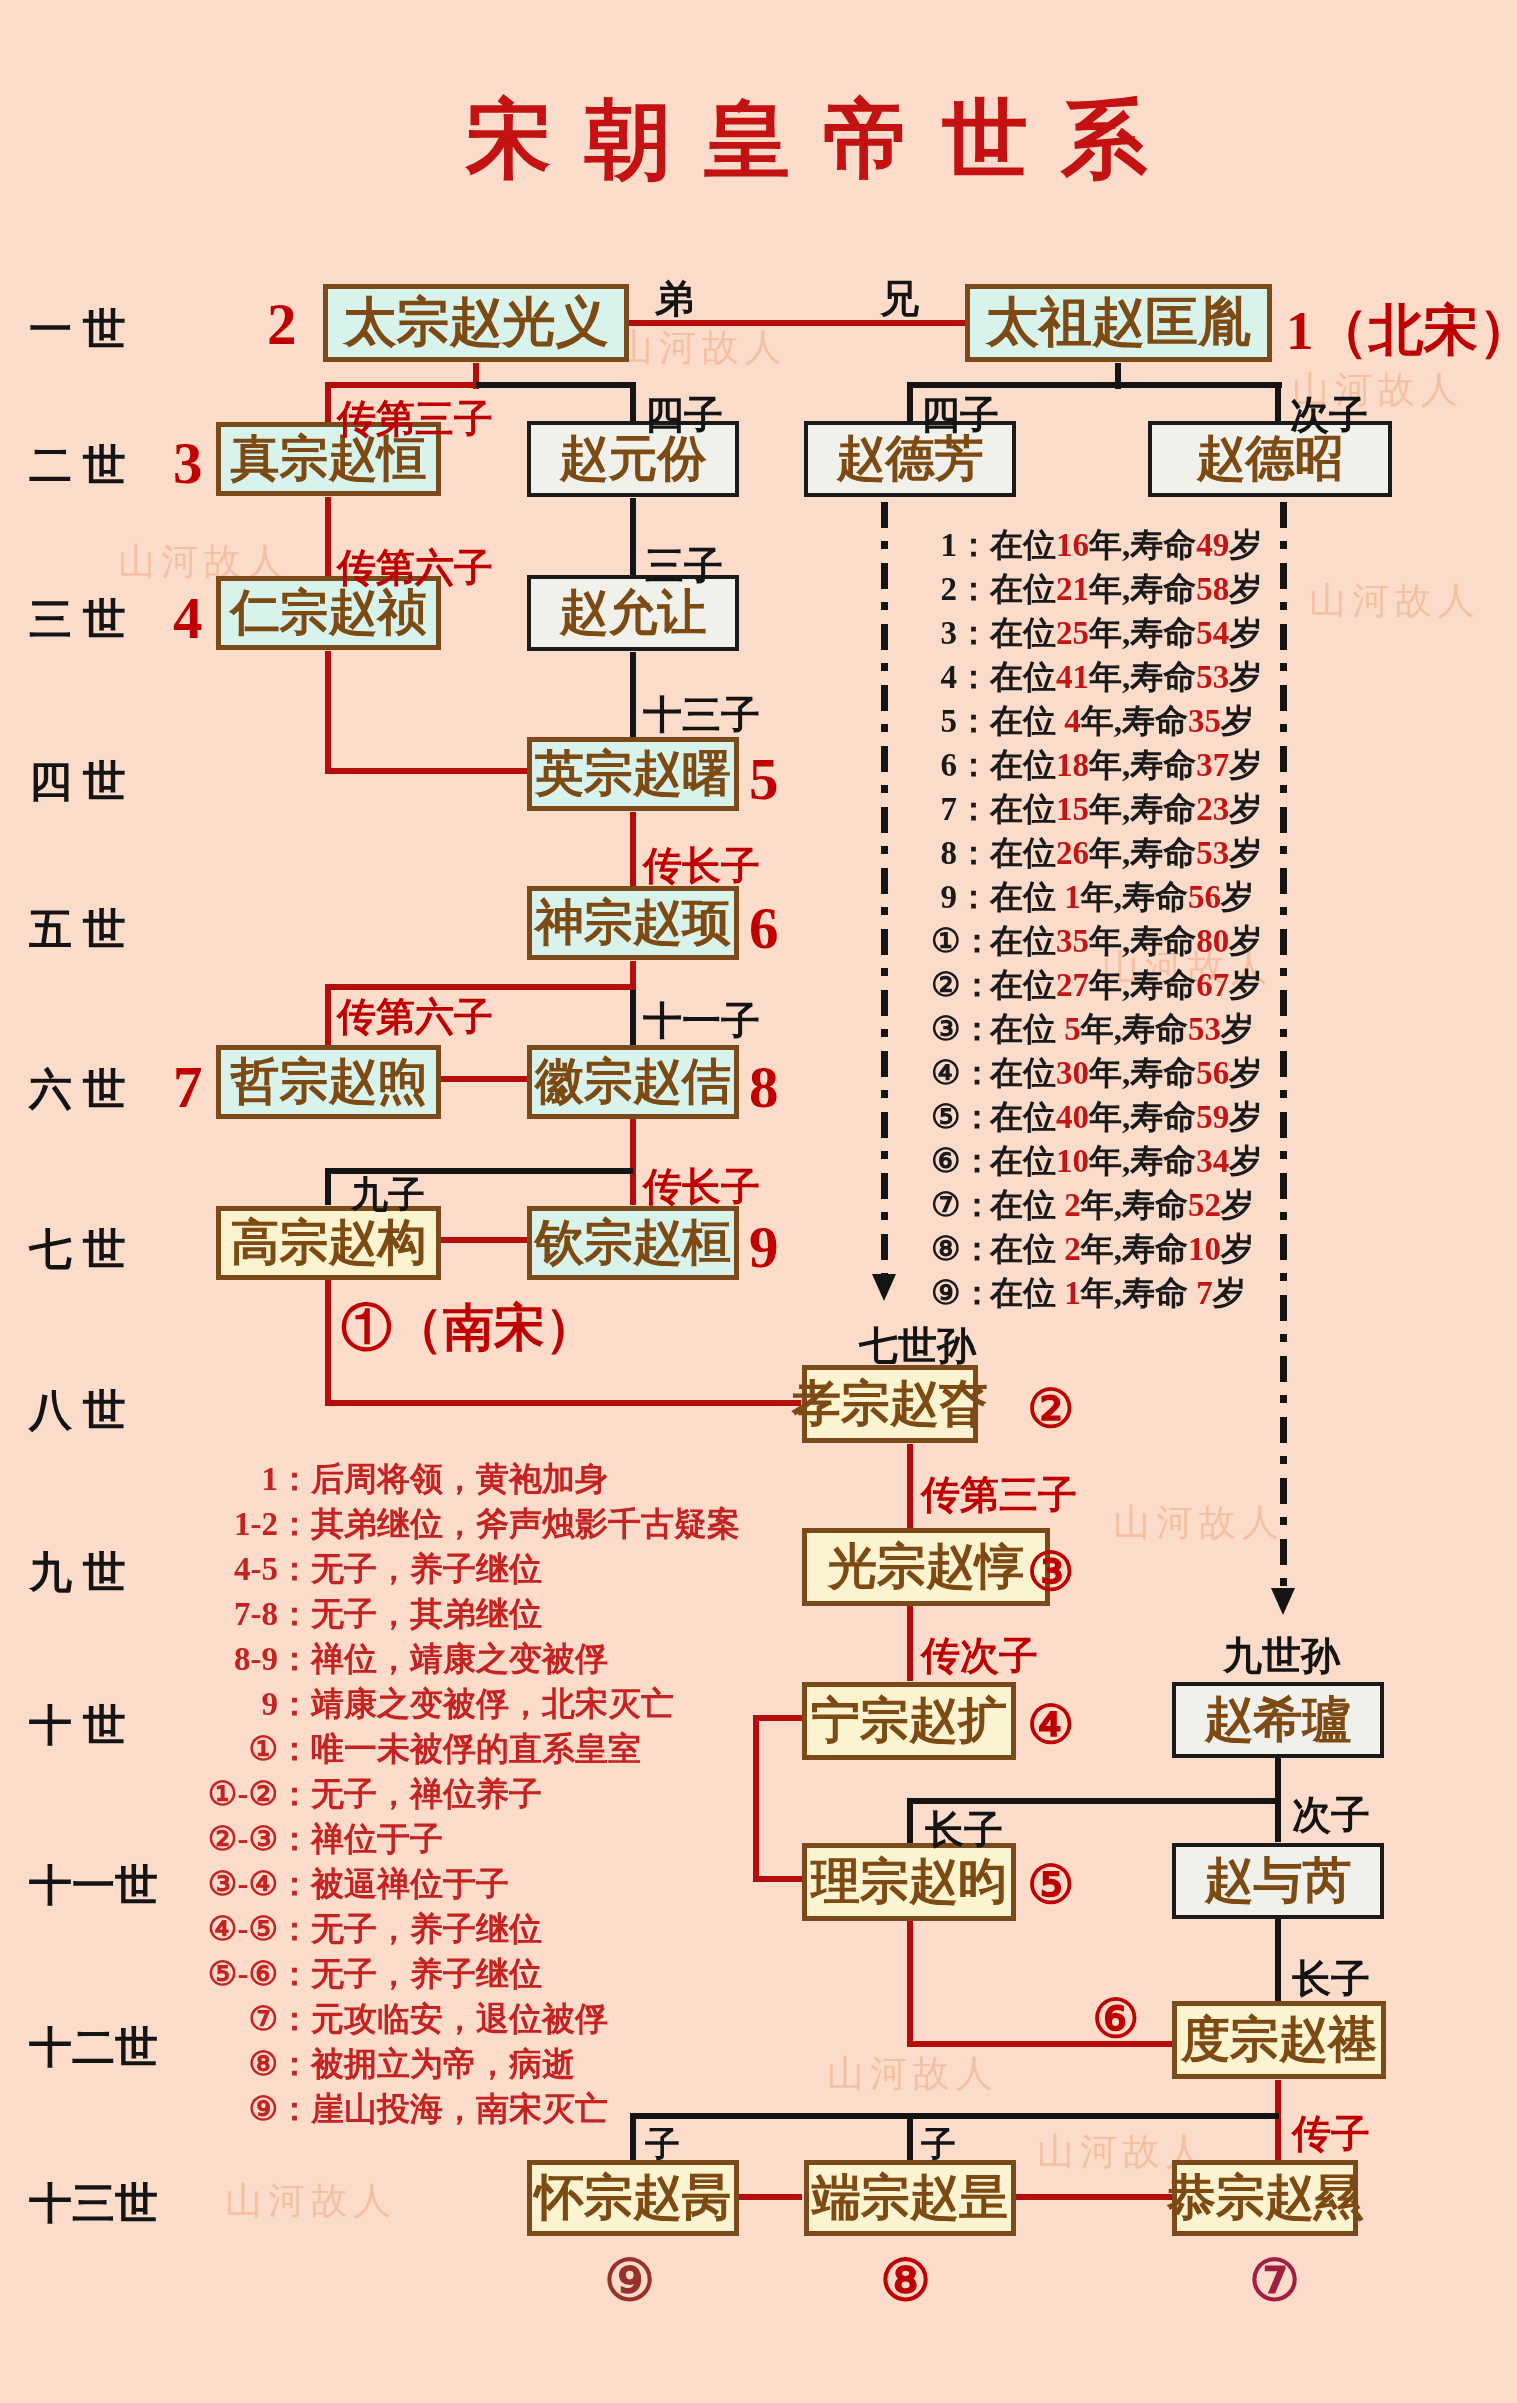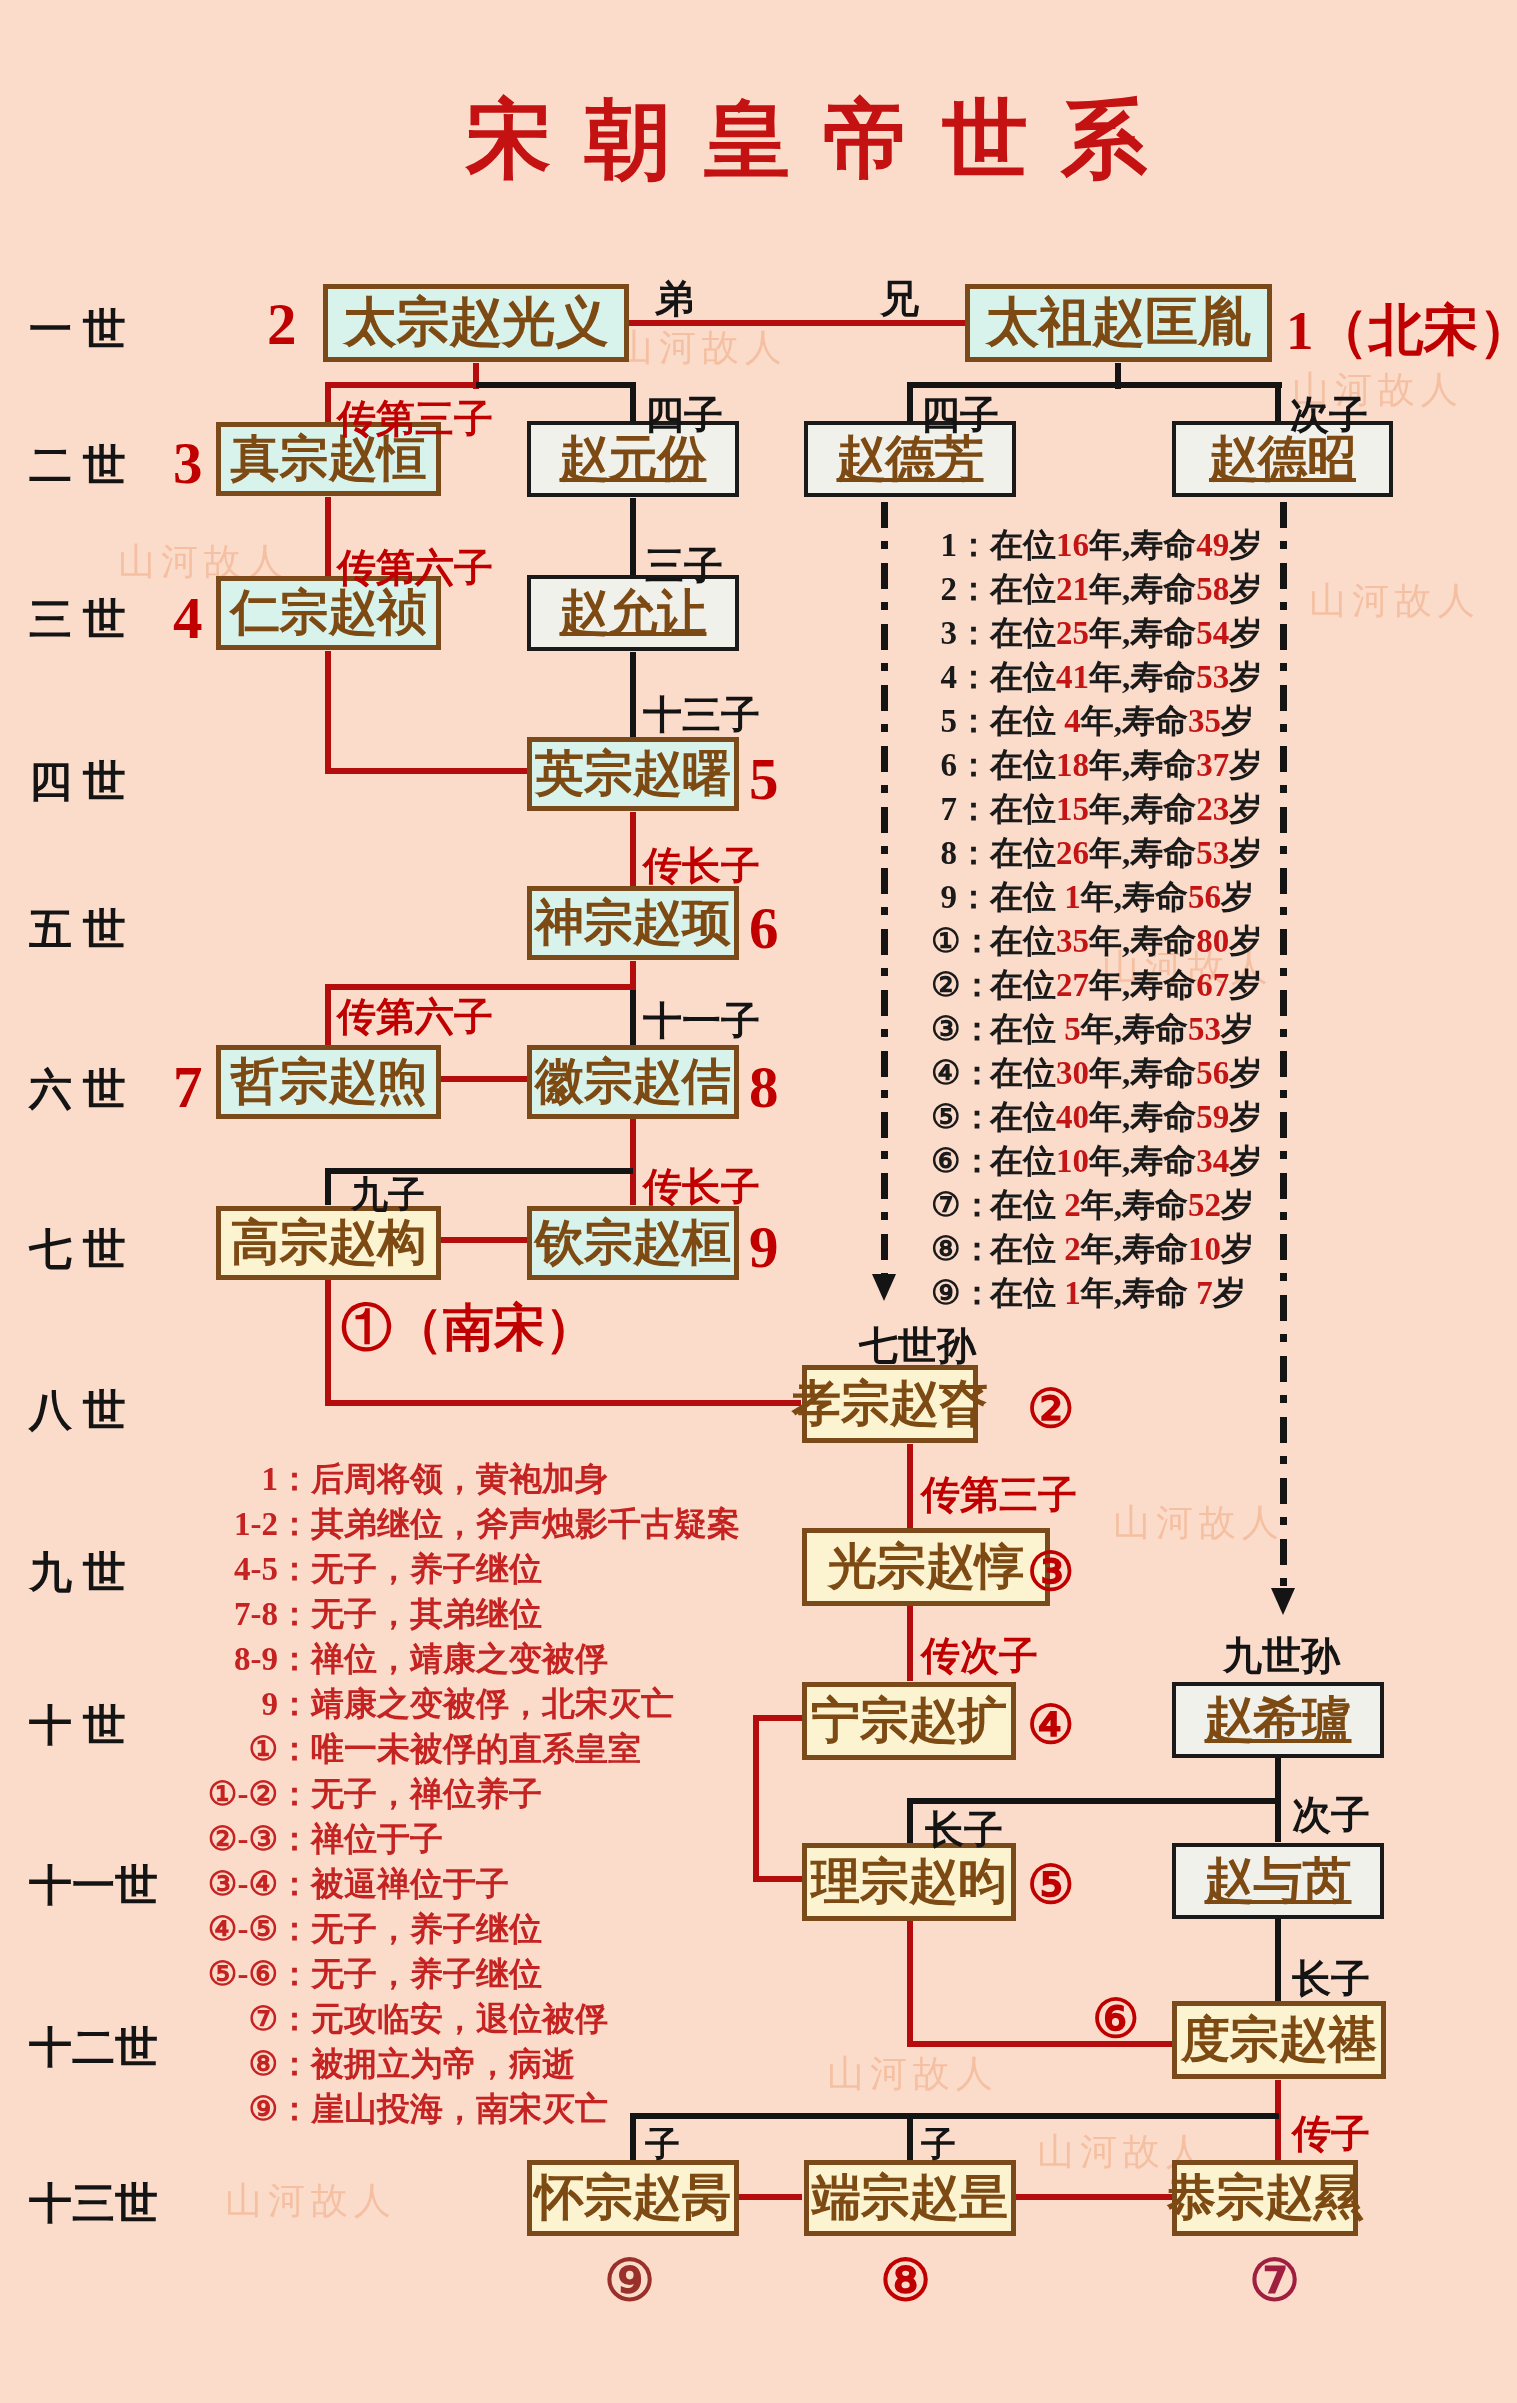--- a/index.html
+++ b/index.html
@@ -6,21 +6,21 @@
   #canvas{position:relative;width:1517px;height:2403px;background:#fbdccb;overflow:hidden;
           font-family:"Liberation Serif","DejaVu Serif",serif;}
   
   #title{position:absolute;left:0;top:82px;width:100%;text-align:center;
          font-size:86px;font-weight:bold;color:#c41111;letter-spacing:33px;text-indent:33px;margin-left:48px;}
   
   .b{position:absolute;display:flex;align-items:center;justify-content:center;
      font-weight:bold;color:#7c4a12;font-size:49px;white-space:nowrap;box-sizing:border-box;}
   .cy{background:#d8f3ec;border:5.9px solid #7a4a1a;}
   .tn{background:#fcf3d0;border:5.9px solid #7a4a1a;}
-  .wh{background:#f1f1ec;border:4.9px solid #1a1a1a;text-decoration:underline;}
+  .wh{background:#f1f1ec;border:4.9px solid #1a1a1a;}
   .big{font-size:53px;}
   
   .ln{position:absolute;}
   .lnr{background:#b50d0d;}
   .lnb{background:#141414;}
   .dash{position:absolute;width:6.9px;
         background:repeating-linear-gradient(to bottom,#141414 0 25.5px,transparent 25.5px 39px,#141414 39px 47px,transparent 47px 61px);}
   .arrow{position:absolute;width:0;height:0;border-left:12.7px solid transparent;
          border-right:12.7px solid transparent;border-top:27.4px solid #141414;}
   
@@ -136,21 +136,21 @@
   <div class="dash" style="left:881px;top:502px;height:772px"></div>
   <div class="arrow" style="left:872px;top:1274px"></div>
   <div class="dash" style="left:1280px;top:502px;height:1086px"></div>
   <div class="arrow" style="left:1271px;top:1588px"></div>
 
   <div class="b cy big" style="left:323px;top:284px;width:306px;height:78px">太宗赵光义</div>
   <div class="b cy big" style="left:965px;top:284px;width:307px;height:78px">太祖赵匡胤</div>
   <div class="b cy" style="left:216px;top:422px;width:225px;height:74px">真宗赵恒</div>
   <div class="b wh" style="left:527px;top:421px;width:212px;height:76px">赵元份</div>
   <div class="b wh" style="left:804px;top:421px;width:212px;height:76px">赵德芳</div>
-  <div class="b wh" style="left:1172px;top:421px;width:221px;height:76px">赵德昭</div>
+  <div class="b wh" style="left:1148px;top:421px;width:244px;height:76px">赵德昭</div>
   <div class="b cy" style="left:216px;top:576px;width:225px;height:74px">仁宗赵祯</div>
   <div class="b wh" style="left:527px;top:575px;width:212px;height:76px">赵允让</div>
   <div class="b cy" style="left:527px;top:737px;width:212px;height:74px">英宗赵曙</div>
   <div class="b cy" style="left:527px;top:886px;width:212px;height:74px">神宗赵顼</div>
   <div class="b cy" style="left:216px;top:1045px;width:225px;height:74px">哲宗赵煦</div>
   <div class="b cy" style="left:527px;top:1045px;width:212px;height:74px">徽宗赵佶</div>
   <div class="b tn" style="left:216px;top:1206px;width:225px;height:74px">高宗赵构</div>
   <div class="b cy" style="left:527px;top:1206px;width:212px;height:74px">钦宗赵桓</div>
   <div class="b tn" style="left:802px;top:1365px;width:176px;height:78px">孝宗赵昚</div>
   <div class="b tn" style="left:802px;top:1528px;width:248px;height:78px">光宗赵惇</div>

